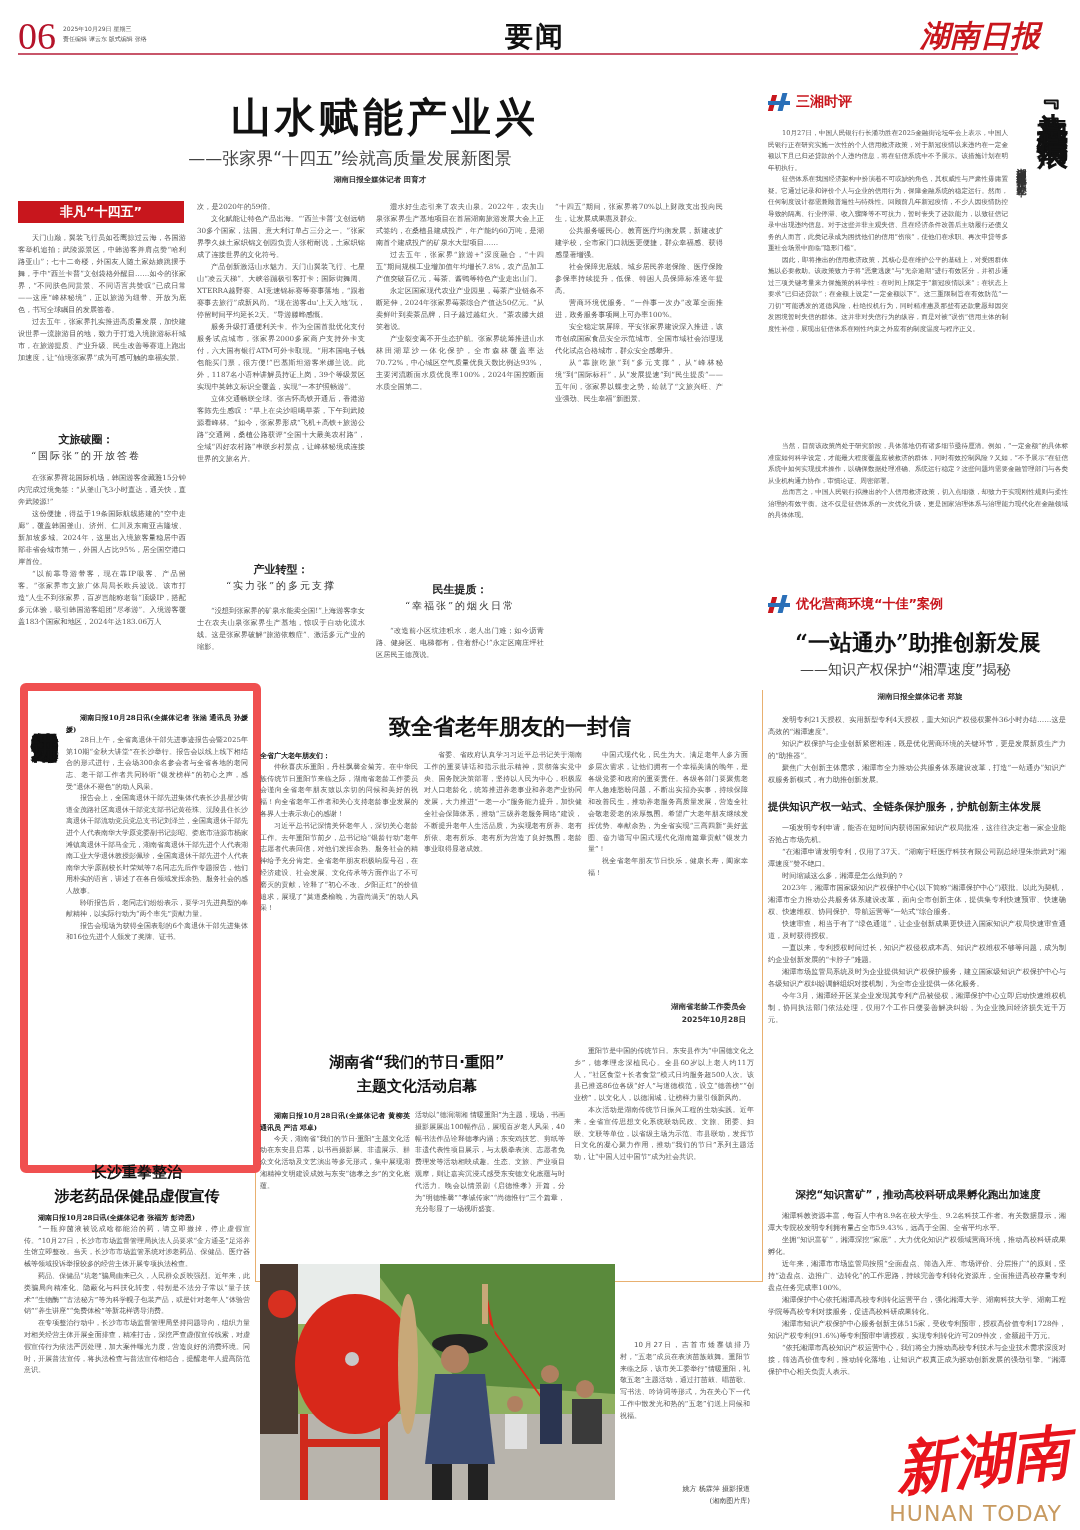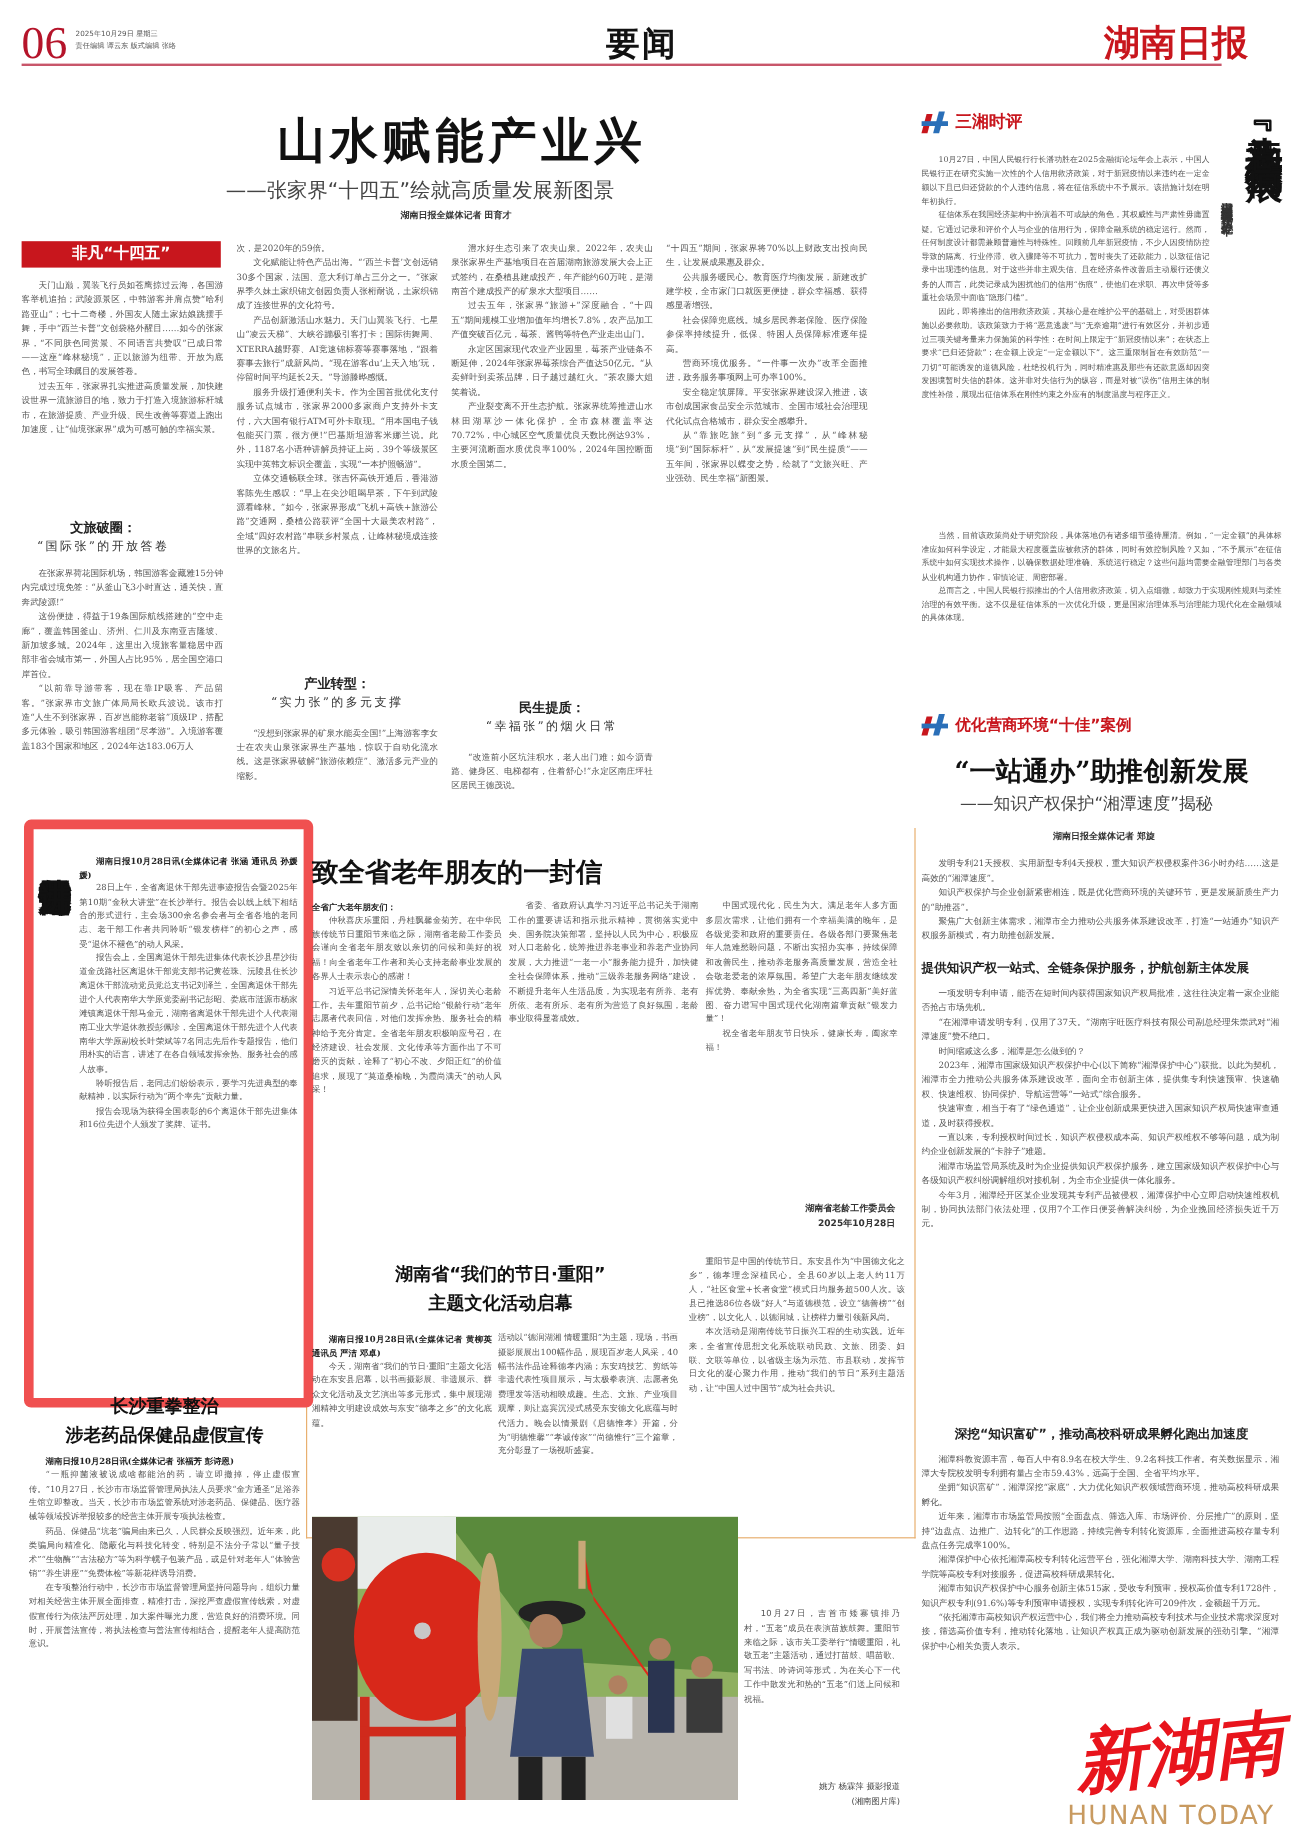--- a/index.html
+++ b/index.html
@@ -1,21 +1,21 @@
 <!DOCTYPE html>
 <html><head>
 <meta charset="utf-8">
 <style>
 *{box-sizing:border-box;margin:0;padding:0}
 body{width:1080px;height:1530px;background:#fff;font-family:"DejaVu Serif",serif;color:#333;position:relative;overflow:hidden}
 .abs{position:absolute}
 .pgnum{left:18px;top:16px;font-family:"Liberation Serif",serif;font-size:38px;color:#b5142a;line-height:40px}
 .dateinfo{left:63px;top:24px;font-family:"DejaVu Sans",sans-serif;font-size:6px;color:#555;line-height:10px}
 .section{left:505px;top:18px;font-size:28px;font-weight:bold;color:#111;font-family:Liberation Sans, sans-serif;letter-spacing:2px}
-.logo{right:40px;top:16px;font-size:30px;color:#c8161d;font-family:"DejaVu Serif",serif;font-weight:bold}
+.logo{right:40px;top:16px;font-size:30px;color:#c8161d;font-family:"DejaVu Serif",serif;font-style:italic;font-weight:bold}
 .hrule{left:18px;top:53px;width:1000px;height:2px;background:#c8566a}
 .head1{left:150px;top:90px;width:470px;text-align:center;font-family:"DejaVu Sans",sans-serif;font-size:40px;font-weight:900;color:#111;letter-spacing:4px}
 .sub1{left:140px;top:147px;width:420px;text-align:center;font-family:"DejaVu Sans",sans-serif;font-size:17px;color:#444}
 .by1{left:150px;top:175px;width:460px;text-align:center;font-family:"DejaVu Sans",sans-serif;font-size:7.5px;font-weight:bold;color:#333}
 .redtag{left:18px;top:201px;width:166px;height:22px;background:#c8161d;color:#fff;font-family:"DejaVu Sans",sans-serif;font-weight:bold;font-size:13px;text-align:center;line-height:22px}
 .col{font-size:7.2px;line-height:12px;color:#555;text-indent:14px;text-align:justify;overflow:hidden}
 .col p{margin-bottom:0}
 .subhead{text-align:center;font-weight:bold;color:#222;font-size:11px;line-height:16px}
 .subhead2{text-align:center;color:#333;font-size:10px;line-height:15px;letter-spacing:2px}
 .brandbar{font-family:"DejaVu Sans",sans-serif;font-weight:bold;color:#c8161d;font-size:14px;display:flex;align-items:center}
@@ -161,21 +161,21 @@
 <div class="abs redbox"></div>
 <div class="abs vbig" style="left:30px;top:712px;height:400px">全省离退休干部先进事迹报告会深情开讲</div>
 <div class="abs col" style="left:66px;top:712px;width:182px;height:405px;font-size:7px;line-height:11.6px">
   <p style="font-weight:bold;color:#222">湖南日报10月28日讯(全媒体记者 张涵  通讯员  孙媛媛)</p>
   <p>28日上午，全省离退休干部先进事迹报告会暨2025年第10期“金秋大讲堂”在长沙举行。报告会以线上线下相结合的形式进行，主会场300余名参会者与全省各地的老同志、老干部工作者共同聆听“银发榜样”的初心之声，感受“退休不褪色”的动人风采。</p>
   <p>报告会上，全国离退休干部先进集体代表长沙县星沙街道金茂路社区离退休干部党支部书记黄莅珠、沅陵县住长沙离退休干部流动党员党总支书记刘泽兰，全国离退休干部先进个人代表南华大学原党委副书记彭昭、娄底市涟源市杨家滩镇离退休干部马金元，湖南省离退休干部先进个人代表湖南工业大学退休教授彭佩珍，全国离退休干部先进个人代表南华大学原副校长叶荣斌等7名同志先后作专题报告，他们用朴实的语言，讲述了在各自领域发挥余热、服务社会的感人故事。</p>
   <p>聆听报告后，老同志们纷纷表示，要学习先进典型的奉献精神，以实际行动为“两个率先”贡献力量。</p>
   <p>报告会现场为获得全国表彰的6个离退休干部先进集体和16位先进个人颁发了奖牌、证书。</p>
 </div>
 
-<div class="abs" style="left:260px;top:712px;width:500px;text-align:left;font-size:22px;font-weight:bold;color:#111;font-family:'DejaVu Serif',serif">致全省老年朋友的一封信</div>
+<div class="abs" style="left:260px;top:712px;width:500px;text-align:center;font-size:22px;font-weight:bold;color:#111;font-family:'DejaVu Serif',serif">致全省老年朋友的一封信</div>
 <div class="abs col" style="left:260px;top:750px;width:158px;height:262px;font-size:7px;line-height:11.8px">
   <p style="font-weight:bold;color:#222;text-indent:0">全省广大老年朋友们：</p>
   <p>仲秋喜庆乐重阳，丹桂飘馨金菊芳。在中华民族传统节日重阳节来临之际，湖南省老龄工作委员会谨向全省老年朋友致以亲切的问候和美好的祝福！向全省老年工作者和关心支持老龄事业发展的各界人士表示衷心的感谢！</p>
   <p>习近平总书记深情关怀老年人，深切关心老龄工作。去年重阳节前夕，总书记给“银龄行动”老年志愿者代表回信，对他们发挥余热、服务社会的精神给予充分肯定。全省老年朋友积极响应号召，在经济建设、社会发展、文化传承等方面作出了不可磨灭的贡献，诠释了“初心不改、夕阳正红”的价值追求，展现了“莫道桑榆晚，为霞尚满天”的动人风采！</p>
 </div>
 <div class="abs col" style="left:424px;top:750px;width:158px;height:262px;font-size:7px;line-height:11.8px">
   <p>省委、省政府认真学习习近平总书记关于湖南工作的重要讲话和指示批示精神，贯彻落实党中央、国务院决策部署，坚持以人民为中心，积极应对人口老龄化，统筹推进养老事业和养老产业协同发展，大力推进“一老一小”服务能力提升，加快健全社会保障体系，推动“三级养老服务网络”建设，不断提升老年人生活品质，为实现老有所养、老有所依、老有所乐、老有所为营造了良好氛围，老龄事业取得显著成效。</p>
 </div>
 <div class="abs col" style="left:588px;top:750px;width:160px;height:226px;font-size:7px;line-height:11.8px">
   <p>中国式现代化，民生为大。满足老年人多方面多层次需求，让他们拥有一个幸福美满的晚年，是各级党委和政府的重要责任。各级各部门要聚焦老年人急难愁盼问题，不断出实招办实事，持续保障和改善民生，推动养老服务高质量发展，营造全社会敬老爱老的浓厚氛围。希望广大老年朋友继续发挥优势、奉献余热，为全省实现“三高四新”美好蓝图、奋力谱写中国式现代化湖南篇章贡献“银发力量”！</p>

